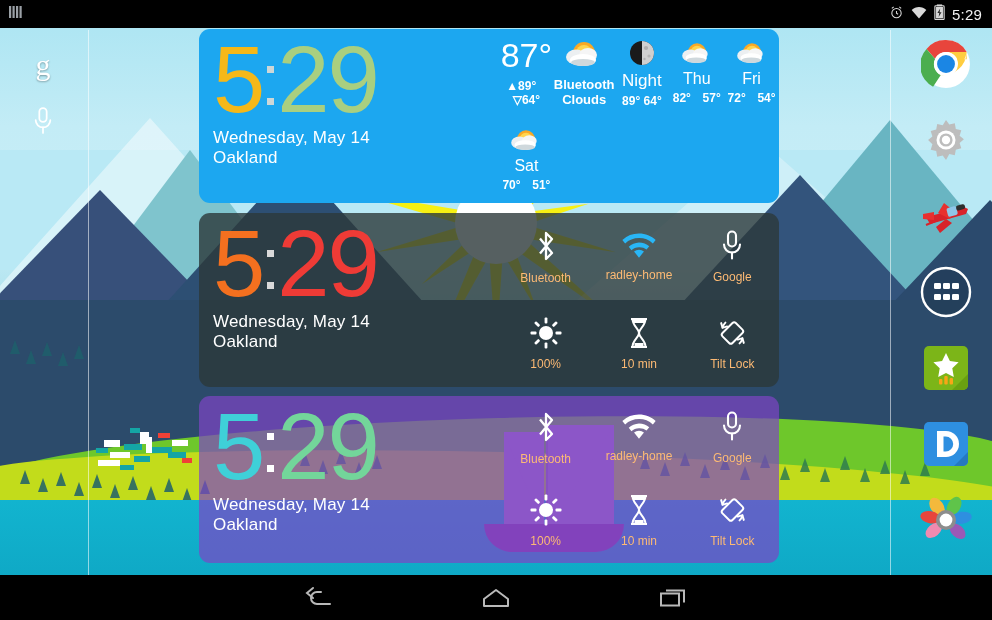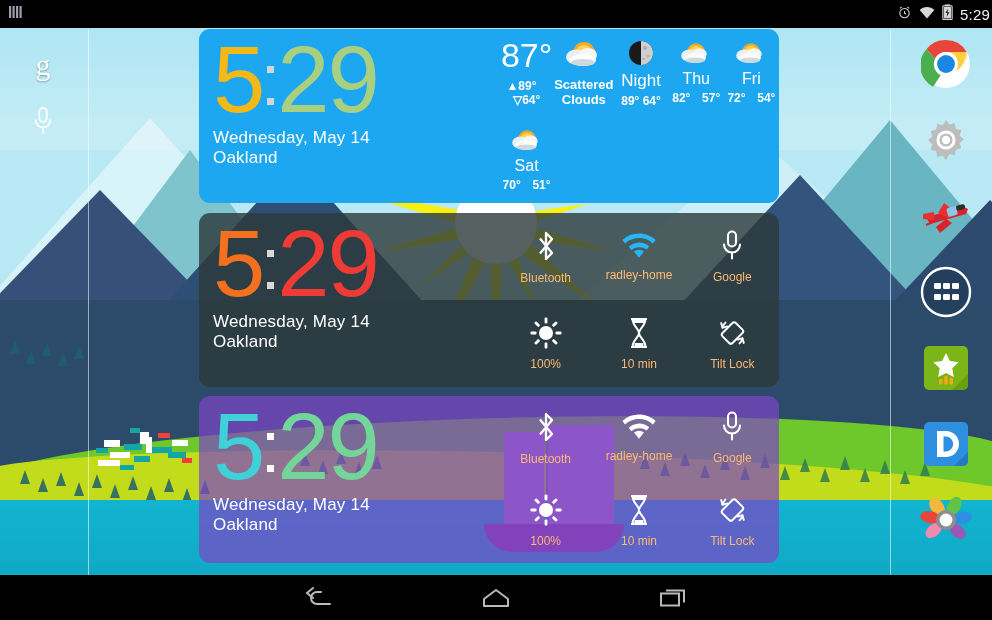--- a/index.html
+++ b/index.html
@@ -79,21 +79,21 @@
   .boat-hull{ position:absolute; background:#8e3fa8; border-radius:0 0 40px 40px; }
 
   
   .pageline{ position:absolute; top:30px; width:1px; height:545px;
       background:rgba(255,255,255,.55); }
 
   
   #statusbar{ position:absolute; left:0; top:0; width:992px; height:28px;
       background:#000; display:flex; align-items:center; z-index:60; }
   #sb-left{ padding-left:8px; display:flex; align-items:center; }
-  #sb-right{ margin-left:auto; padding-right:2px; display:flex;
+  #sb-right{ margin-left:auto; padding-right:10px; display:flex;
       align-items:center; gap:7px; }
   .sb-time{ color:#f2f2f2; font-size:15px; letter-spacing:.2px; }
 
   
   #navbar{ position:absolute; left:0; bottom:0; width:992px; height:45px;
       background:#000; display:flex; align-items:center;
       justify-content:space-around; padding:0 230px; z-index:60; }
   .navbtn{ width:60px; height:40px; display:flex; align-items:center;
       justify-content:center; }
 
@@ -438,21 +438,21 @@
 
           <div class="wx-cell">
             <svg width="48" height="34" viewBox="0 0 48 34">
               <circle cx="24" cy="15" r="11" fill="#f9a825"></circle>
               <circle cx="24" cy="15" r="8" fill="#ffd54f"></circle>
               <ellipse cx="16" cy="19" rx="10" ry="7.5" fill="#eceff1"></ellipse>
               <ellipse cx="28" cy="17" rx="9" ry="7" fill="#f5f5f5"></ellipse>
               <ellipse cx="23" cy="22" rx="13" ry="6" fill="#ffffff"></ellipse>
               <ellipse cx="23" cy="24.5" rx="12" ry="3.4" fill="#cfd8dc"></ellipse>
             </svg>
-            <div class="wx-cond noselect">Scattered Clouds</div>
+            <div class="wx-cond noselect">Bluetooth Clouds</div>
           </div>
 
           <div class="wx-cell">
             <svg width="30" height="30" viewBox="0 0 30 30">
               <circle cx="15" cy="15" r="12" fill="#1a1a1a"></circle>
               <path d="M15 3a12 12 0 0 1 0 24z" fill="#cfcfcf"></path>
               <circle cx="19" cy="10" r="2.1" fill="#aeaeae"></circle>
               <circle cx="22" cy="18" r="1.6" fill="#b5b5b5"></circle>
               <circle cx="17.5" cy="21" r="1.2" fill="#b0b0b0"></circle>
             </svg>

